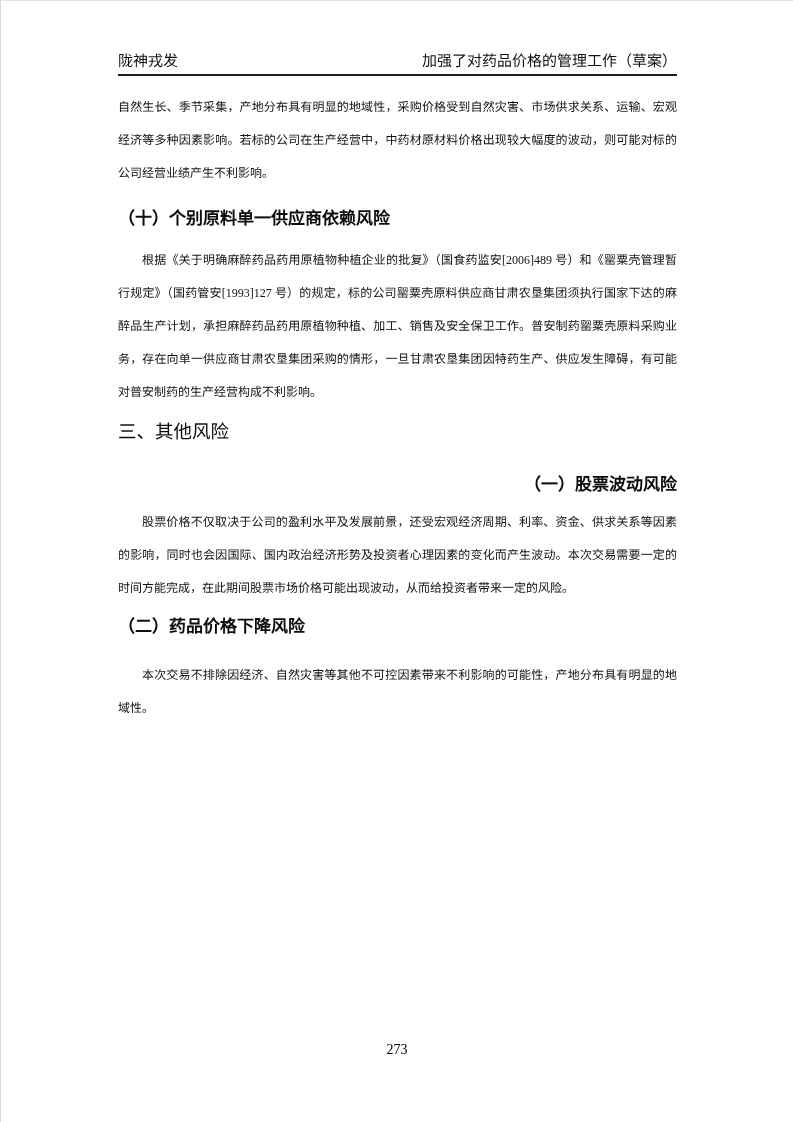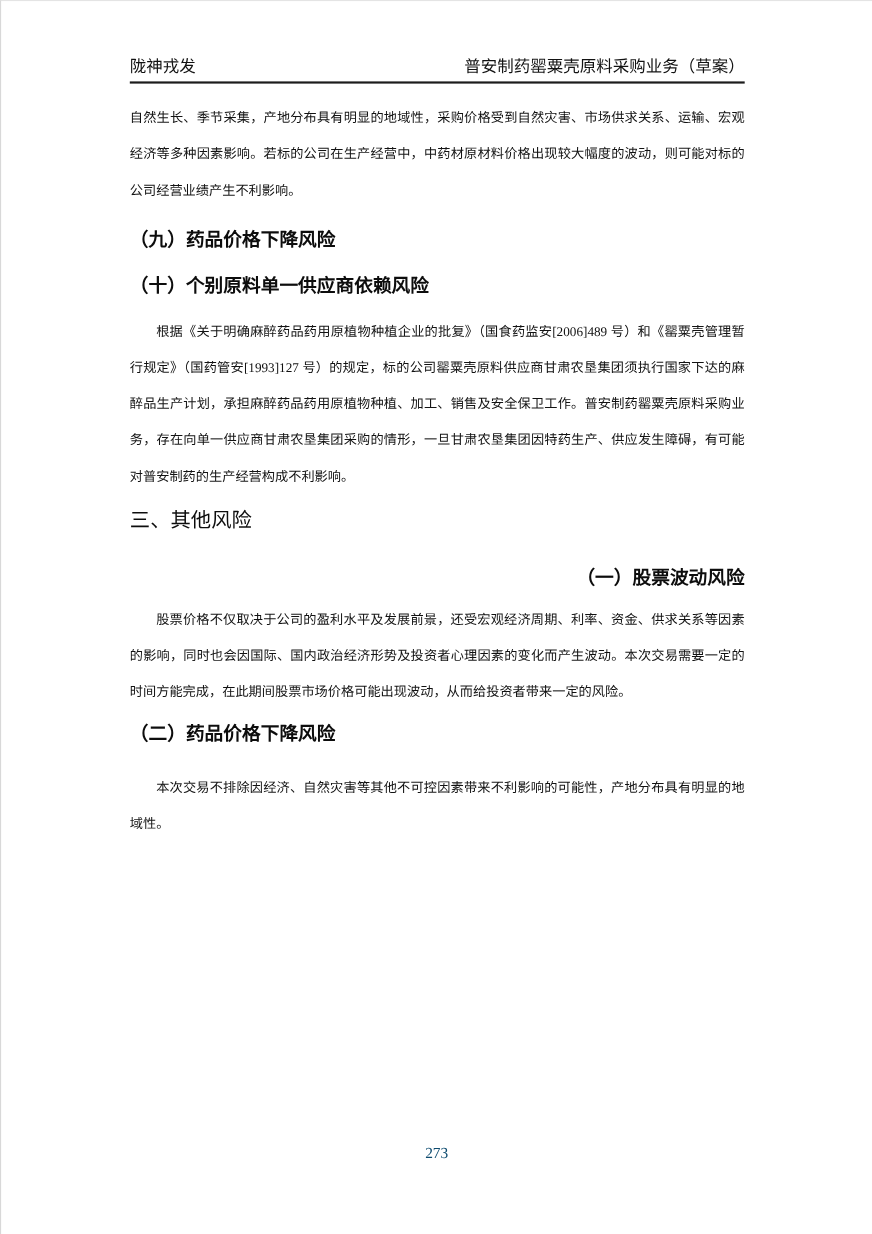--- a/index.html
+++ b/index.html
@@ -72,37 +72,36 @@
   .b9  { margin-top: 10px; }
   .b10 { margin-top: 20px; }
   .page-num {
     position: absolute;
     left: 0;
     right: 0;
     top: 1041px;
     text-align: center;
     font-size: 14px;
     line-height: 16px;
-    color: #0c4a6e;
+    color: #000000;
   }
 </style>
 </head>
 <body>
 
 <div class="page">
   <div class="content">
 
     <div class="header">
       <span class="hdr-left">陇神戎发</span>
-      <span class="hdr-right">普安制药罂粟壳原料采购业务（草案）</span>
+      <span class="hdr-right">加强了对药品价格的管理工作（草案）</span>
     </div>
 
     <p class="para b1">自然生长、季节采集，产地分布具有明显的地域性，采购价格受到自然灾害、市场供求关系、运输、宏观经济等多种因素影响。若标的公司在生产经营中，中药材原材料价格出现较大幅度的波动，则可能对标的公司经营业绩产生不利影响。</p>
 
-    <h3 class="h-sec b2">（九）药品价格下降风险</h3>
 
 
     <h3 class="h-sec b4">（十）个别原料单一供应商依赖风险</h3>
 
     <p class="para indent b5">根据《关于明确麻醉药品药用原植物种植企业的批复》（国食药监安[2006]489 号）和《罂粟壳管理暂行规定》（国药管安[1993]127 号）的规定，标的公司罂粟壳原料供应商甘肃农垦集团须执行国家下达的麻醉品生产计划，承担麻醉药品药用原植物种植、加工、销售及安全保卫工作。普安制药罂粟壳原料采购业务，存在向单一供应商甘肃农垦集团采购的情形，一旦甘肃农垦集团因特药生产、供应发生障碍，有可能对普安制药的生产经营构成不利影响。</p>
 
     <h2 class="h-chap b6">三、其他风险</h2>
 
     <h3 class="h-sec b7">（一）股票波动风险</h3>
 

